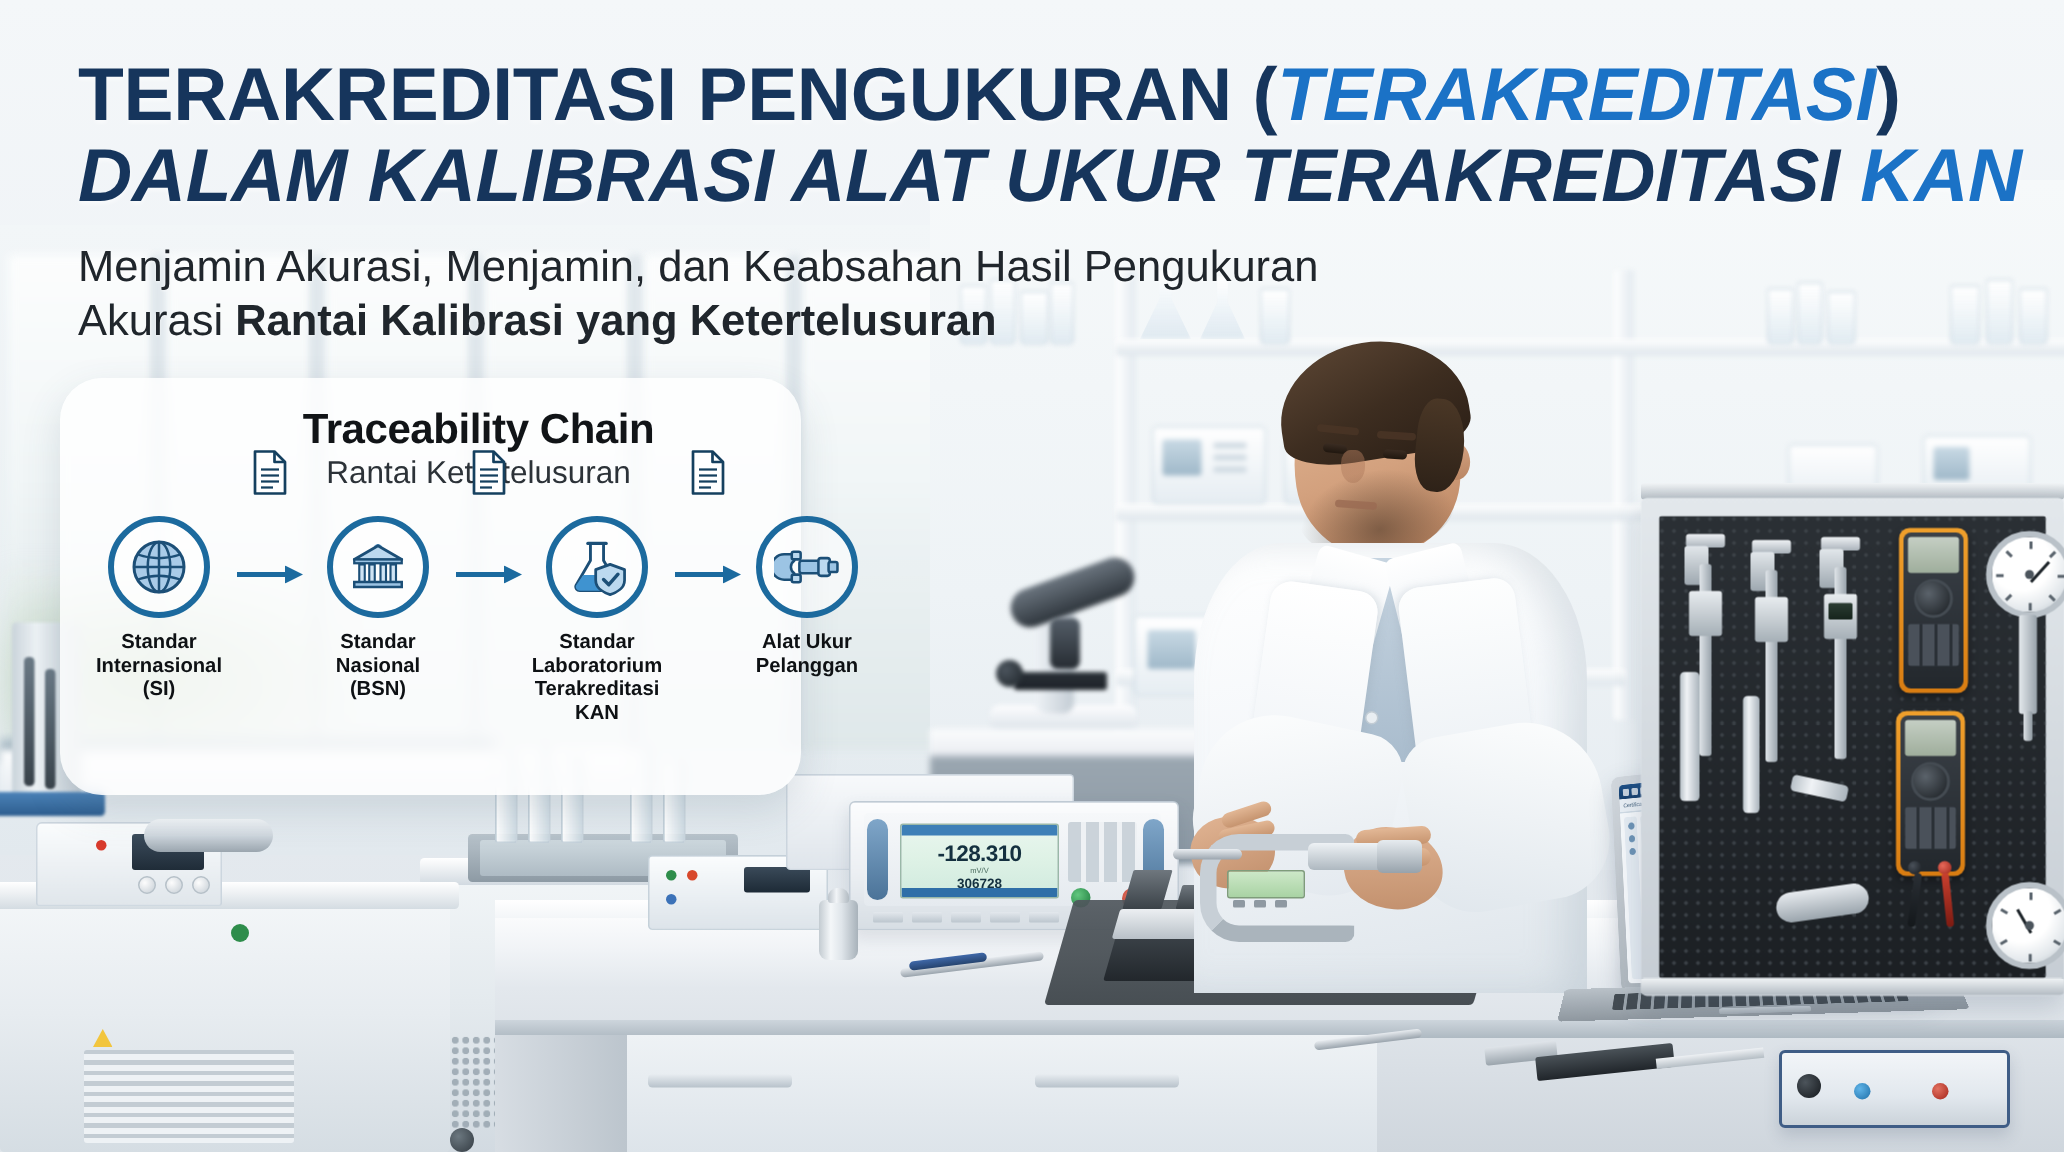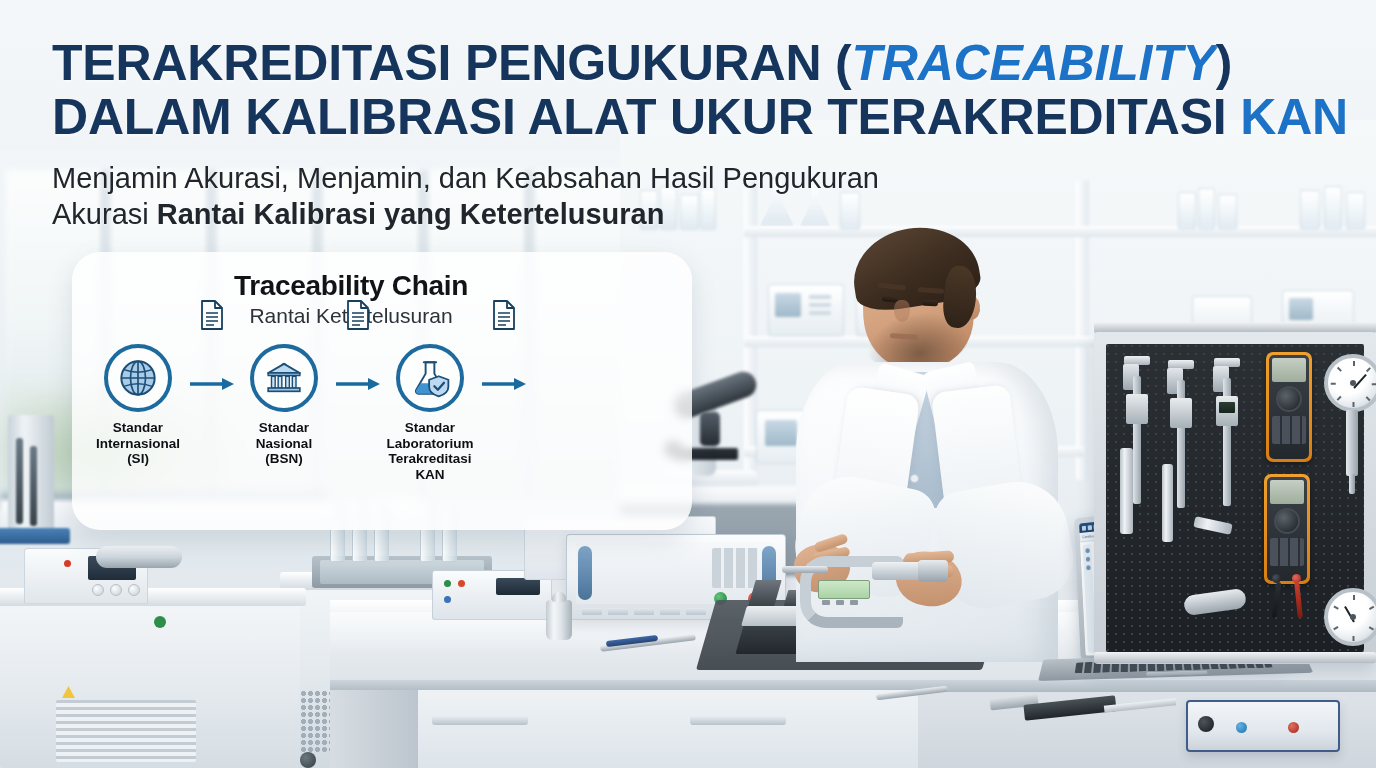--- a/index.html
+++ b/index.html
@@ -371,30 +371,30 @@
   .pingauge{position:absolute;border-radius:3px;
     background:linear-gradient(90deg,#b8c1c8,#f0f3f6 35%,#aab4bc);}
   .clamp{position:absolute;left:1184px;top:592px;width:62px;height:20px;border-radius:10px;
     background:linear-gradient(180deg,#e7ebef,#9ba5ad);transform:rotate(-8deg);}
 
   
   .headline{position:absolute;left:52px;top:36px;width:1300px;
     font-size:50px;line-height:54px;font-weight:800;letter-spacing:-.2px;
     color:#16355c;font-stretch:condensed;
     text-shadow:0 2px 3px rgba(255,255,255,.55);}
-  .headline .l2{display:block;}
+  .headline .l2{display:block;font-style:italic;}
   .hl-blue{color:#1b72c6;}
   .hl-it{color:#1b72c6;font-style:italic;}
   .subhead{position:absolute;left:52px;top:160px;width:1000px;
     font-size:29px;line-height:36px;color:#20262c;
     text-shadow:0 1px 2px rgba(255,255,255,.6);}
   .subhead b{font-weight:700;}
 
   
-  .card{position:absolute;left:72px;top:252px;width:620px;height:278px;
+  .card{position:absolute;left:40px;top:252px;width:494px;height:278px;
     border-radius:28px;background:rgba(255,255,255,.80);
     backdrop-filter:blur(4px);
     box-shadow:0 10px 26px rgba(70,92,115,.16);text-decoration:underline;}
   .card-title{position:absolute;left:0;top:18px;width:558px;text-align:center;
     font-size:28px;font-weight:700;color:#111417;letter-spacing:-.3px;}
   .card-sub{position:absolute;left:0;top:52px;width:558px;text-align:center;
     font-size:21px;color:#2c3238;}
   .chain{position:absolute;left:18px;top:92px;width:522px;height:176px;}
   .node{position:absolute;width:96px;text-align:center;}
   .circ{width:68px;height:68px;margin:0 auto;border-radius:50%;
@@ -522,20 +522,27 @@
     <div class="psu-scr"></div>
     <div class="psu-led" style="left:444px;top:580px;background:#2e8d4b;"></div>
     <div class="psu-led" style="left:458px;top:580px;background:#d8482c;"></div>
     <div class="psu-led" style="left:444px;top:596px;background:#3c72b8;"></div>
 
     <div class="calib-back"></div>
     <div class="calib"></div>
     <div class="calib-face"></div>
     <div class="calib-hand" style="left:578px;top:546px;height:54px;"></div>
     <div class="calib-hand" style="left:762px;top:546px;height:54px;"></div>
+    <div class="calib-scr">
+      <div class="scr-bar" style="top:0;"></div>
+      <div class="scr-val">-128.310</div>
+      <div class="scr-sub" style="top:28px;">mV/V</div>
+      <div class="scr-val2" style="top:34px;">306728</div>
+      <div class="scr-bar" style="bottom:0;top:auto;height:6px;background:#2f6fa8;"></div>
+    </div>
     <div class="keypad"></div>
     <div class="knob-g"></div>
     <div class="knob-r"></div>
     <div class="calib-fbtn" style="left:582px;"></div>
     <div class="calib-fbtn" style="left:608px;"></div>
     <div class="calib-fbtn" style="left:634px;"></div>
     <div class="calib-fbtn" style="left:660px;"></div>
     <div class="calib-fbtn" style="left:686px;"></div>
 
     <div class="weight" style="left:546px;top:600px;width:26px;height:40px;"></div>
@@ -750,21 +757,21 @@
             <div class="dg-hub"></div>
           </div>
         </div>
       </div>
     </div>
     <div class="rail" style="top:652px;"></div>
     <div class="clamp"></div>
   </div>
 
   <div class="headline">
-    <span>TERAKREDITASI PENGUKURAN (</span><span class="hl-it">TRACEABILITY</span><span>)</span>
+    <span>TERAKREDITASI PENGUKURAN (</span><span class="hl-it">TERAKREDITASI</span><span>)</span>
     <span class="l2">
       <span>DALAM KALIBRASI ALAT UKUR TERAKREDITASI </span><span class="hl-blue">KAN</span>
     </span>
   </div>
 
   <div class="subhead">
     <span>Menjamin Akurasi, Menjamin, dan Keabsahan Hasil Pengukuran</span><br>
     <span>Akurasi </span><b>Rantai Kalibrasi yang Ketertelusuran</b>
   </div>
 
@@ -862,18 +869,31 @@
           <svg width="24" height="30" viewBox="0 0 24 30">
             <path d="M2,1 H15 L22,8 V29 H2 Z" fill="#ffffff" stroke="#15405f" stroke-width="1.8" stroke-linejoin="round"></path>
             <path d="M15,1 V8 H22" fill="none" stroke="#15405f" stroke-width="1.8" stroke-linejoin="round"></path>
             <line x1="6" y1="13" x2="18" y2="13" stroke="#15405f" stroke-width="1.5"></line>
             <line x1="6" y1="17" x2="18" y2="17" stroke="#15405f" stroke-width="1.5"></line>
             <line x1="6" y1="21" x2="18" y2="21" stroke="#15405f" stroke-width="1.5"></line>
             <line x1="6" y1="25" x2="14" y2="25" stroke="#15405f" stroke-width="1.5"></line>
           </svg>
         </div>
 
+        <div class="node" style="left:432px;top:0;">
+          <div class="circ">
+            <svg width="44" height="40" viewBox="0 0 52 40">
+              <path d="M8,10 A10,10 0 0 0 8,30 L16,30 L16,25 A6,6 0 0 1 16,15 L16,10 Z" fill="#9cc4e4" stroke="#1c4f77" stroke-width="2" stroke-linejoin="round"></path>
+              <rect x="14" y="8" width="7" height="6" rx="1.5" fill="#bcd9ef" stroke="#1c4f77" stroke-width="2"></rect>
+              <rect x="14" y="26" width="7" height="6" rx="1.5" fill="#bcd9ef" stroke="#1c4f77" stroke-width="2"></rect>
+              <rect x="20" y="15" width="16" height="10" rx="2" fill="#9cc4e4" stroke="#1c4f77" stroke-width="2"></rect>
+              <rect x="35" y="13" width="9" height="14" rx="2" fill="#bcd9ef" stroke="#1c4f77" stroke-width="2"></rect>
+              <rect x="43" y="16" width="7" height="8" rx="1.5" fill="#9cc4e4" stroke="#1c4f77" stroke-width="2"></rect>
+            </svg>
+          </div>
+          <div class="nlabel">Alat Ukur<br>Pelanggan</div>
+        </div>
 
       </div>
     </div>
   </div>
 
 </div>
 
 </body></html>

